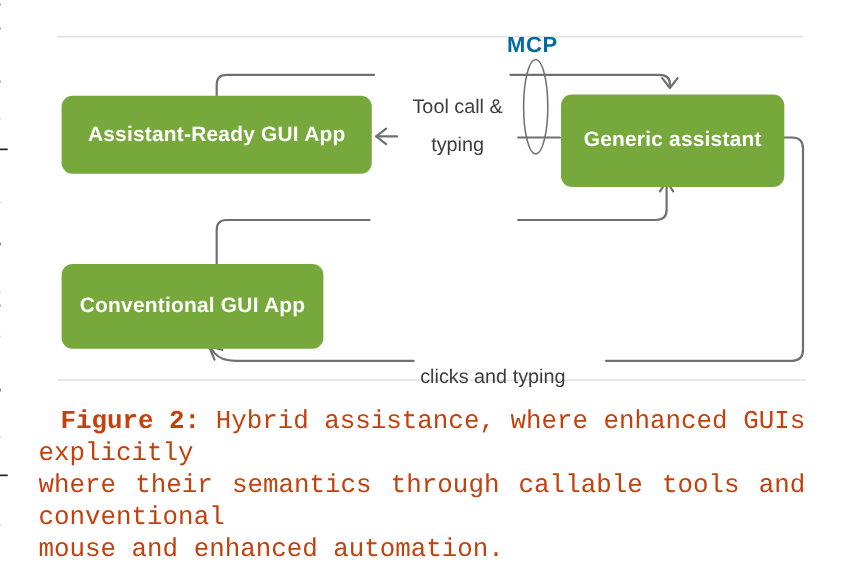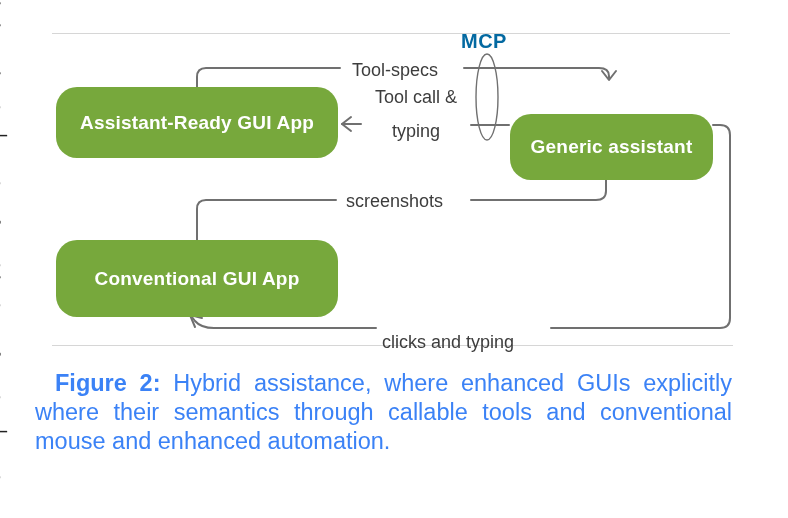--- a/index.html
+++ b/index.html
@@ -15,27 +15,27 @@
     position:relative;width:788px;height:518px;background:#ffffff;
     overflow:hidden;font-family:"Liberation Sans",sans-serif;
   }
   
   .rule{position:absolute;height:1px;background:var(--rule-gray);}
   #rule-top{left:52px;top:33px;width:678px;}
   #rule-bottom{left:52px;top:345px;width:681px;}
 
   
   .node{
-    position:absolute;background:var(--node-green);border-radius:21px;
+    position:absolute;background:var(--node-green);border-radius:10px;
     display:flex;align-items:center;justify-content:center;
     color:var(--node-text);font-weight:700;font-size:19px;letter-spacing:.2px;
   }
   #node-assistant-ready{left:56px;top:87px;width:282px;height:71px;}
-  #node-generic{left:510px;top:86px;width:203px;height:66px;margin-top:28px;}
-  #node-conventional{left:56px;top:240px;width:282px;height:77px;}
+  #node-generic{left:510px;top:86px;width:203px;height:84px;}
+  #node-conventional{left:56px;top:240px;width:238px;height:77px;}
 
   
   .edge-label{
     position:absolute;color:var(--label-dark);font-size:18px;white-space:nowrap;
   }
   #label-tool-specs{left:352px;top:60px;}
   #label-tool-call{left:363px;top:80px;width:106px;text-align:center;line-height:34px;}
   #label-screenshots{left:346px;top:191px;}
   #label-clicks{left:382px;top:304px;margin-top:28px;}
   #label-mcp{
@@ -45,22 +45,22 @@
 
   
   #connectors{position:absolute;left:0;top:0;width:788px;height:518px;}
   .conn{stroke:var(--arrow-gray);stroke-width:2;fill:none;
         stroke-linecap:round;stroke-linejoin:round;}
   .mcp-ellipse{stroke:var(--arrow-gray);stroke-width:1.4;fill:none;}
 
   
   #caption{
     position:absolute;left:35px;top:369px;width:697px;
-    font-family:Liberation Sans, sans-serif;font-size:23.5px;line-height:29px;
-    color:#3b82f6;
+    font-family:Liberation Mono, monospace;font-size:23.5px;line-height:29px;
+    color:#c2410c;
   }
   .cap-line{white-space:nowrap;}
   .cap-just{text-align:justify;text-align-last:justify;white-space:normal;}
   .cap-indent{text-indent:20px;}
   .cap-bold{font-weight:700;}
 
   
   .edge-mark{
     position:absolute;left:-4px;width:14px;color:#222;
     font-family:"Liberation Serif",serif;font-size:22px;font-weight:700;
@@ -116,26 +116,24 @@
     <span>Assistant-Ready GUI App</span>
   </div>
   <div id="node-generic" class="node">
     <span>Generic assistant</span>
   </div>
   <div id="node-conventional" class="node">
     <span>Conventional GUI App</span>
   </div>
 
   <div id="label-mcp">MCP</div>
-  <div id="label-tool-specs" class="edge-label">Tool-specs</div>
   <div id="label-tool-call" class="edge-label">
     <div>Tool call &amp;</div>
     <div>typing</div>
   </div>
-  <div id="label-screenshots" class="edge-label">screenshots</div>
   <div id="label-clicks" class="edge-label">clicks and typing</div>
 
   <div id="caption">
     <div class="cap-line cap-just cap-indent"><span class="cap-bold">Figure 2:</span> <span>Hybrid assistance, where enhanced GUIs explicitly</span></div>
     <div class="cap-line cap-just">where their semantics through callable tools and conventional</div>
     <div class="cap-line">mouse and enhanced automation.</div>
   </div>
 
 </div>
 

